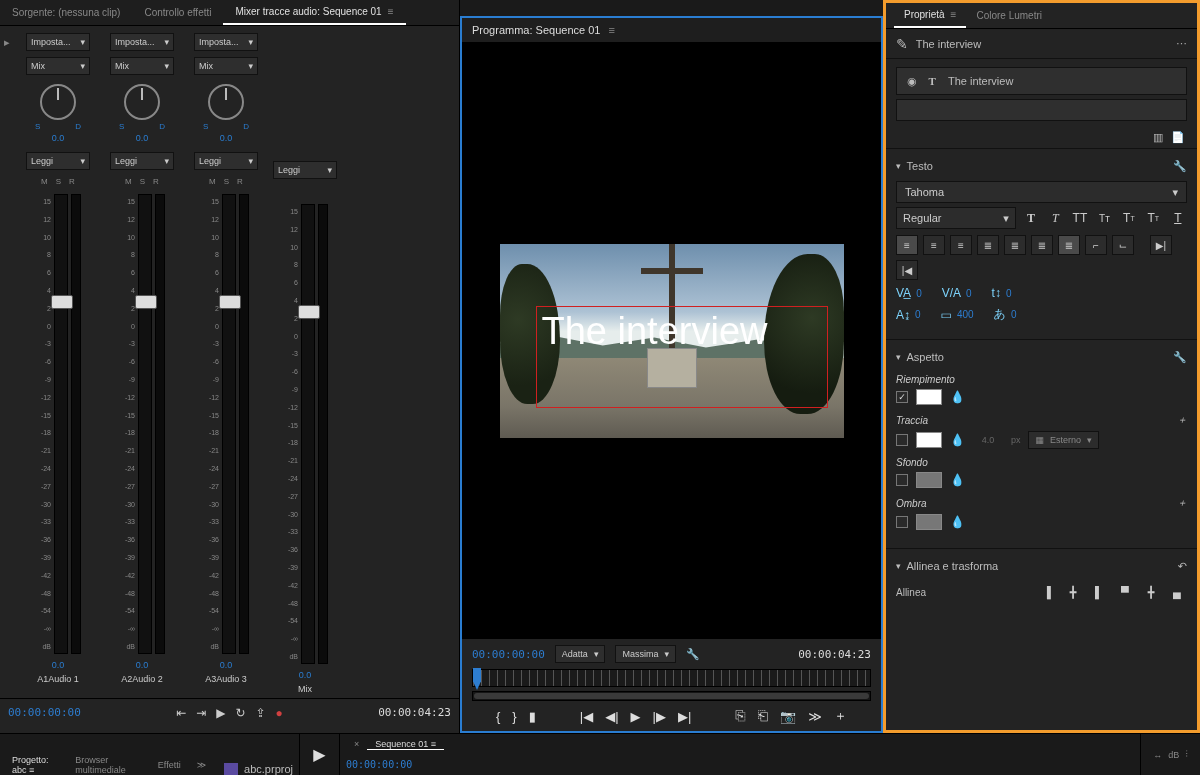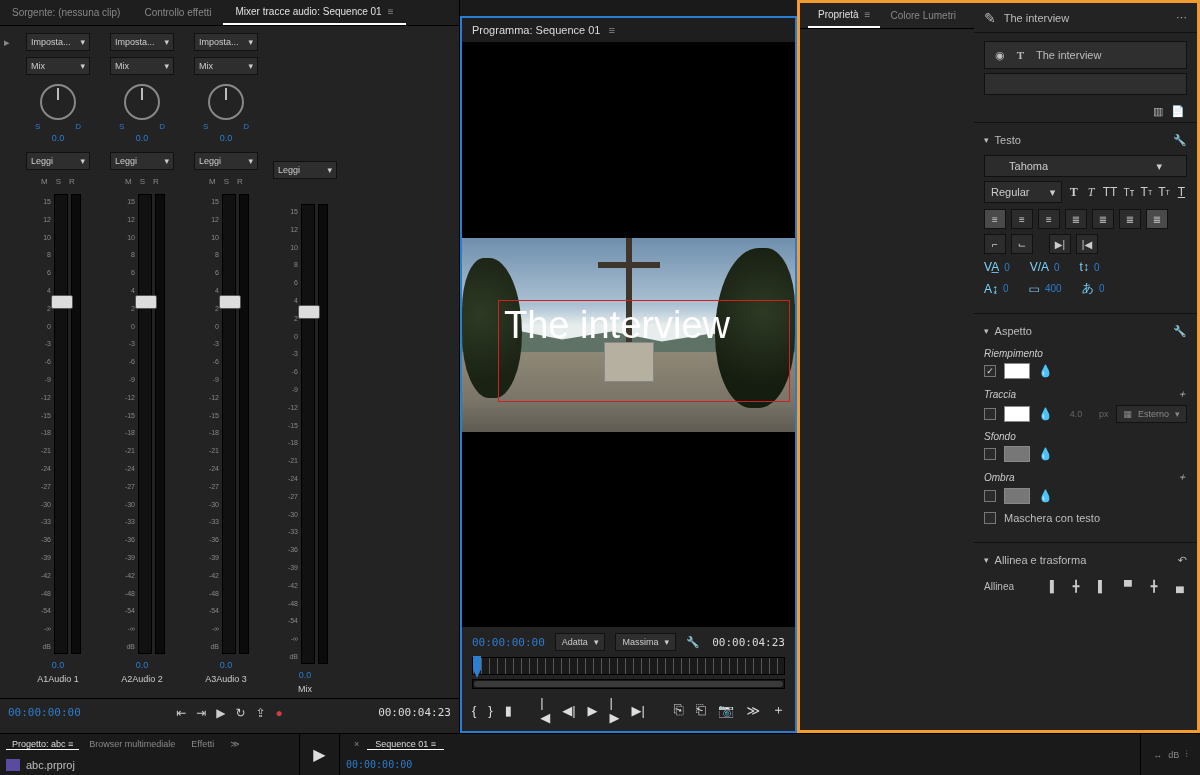--- a/index.html
+++ b/index.html
@@ -63,40 +63,40 @@
   .pf-row1 .tc-r { color:#ddd; font-family:monospace; margin-left:auto;}
   .mini-dd { height:18px; background:#2e2e2e; border:1px solid #111; color:#ccc; font-size:9px; padding:0 6px; display:flex; align-items:center; gap:6px; cursor:pointer;}
   .ruler { height:18px; background:#1a1a1a; border:1px solid #000; margin-top:6px; position:relative; background-image: repeating-linear-gradient(90deg,#555 0,#555 1px,transparent 1px,transparent 8px);}
   .ruler .playhead { position:absolute; left:0; top:-2px; width:8px; height:22px; background:#2d7dd0; clip-path: polygon(0 0,100% 0,100% 60%,50% 100%,0 60%);}
   .hscroll { height:10px; background:#161616; border:1px solid #000; margin-top:4px; position:relative;}
   .hscroll .thumb { position:absolute; inset:1px; background:#3a3a3a; border-radius:4px;}
   .transport { display:flex; align-items:center; justify-content:center; gap:12px; margin-top:6px; color:#ddd;}
   .transport .btn, .transport .grp { cursor:pointer; font-size:13px; display:flex; align-items:center;}
 
   
-  .props-panel { width: 403px; background:#232323; border:3px solid #f39c2d; display:flex; flex-direction:row; overflow:hidden;}
+  .props-panel { width: 317px; background:#232323; border:3px solid #f39c2d; display:flex; flex-direction:column; overflow:hidden;}
   .props-tabs { height:26px; display:flex; align-items:center; padding:0 8px; border-bottom:1px solid #000;}
   .props-tabs .ptab { padding:0 10px; height:100%; display:flex; align-items:center; color:#888; cursor:pointer; font-size:10px;}
   .props-tabs .ptab.active { color:#e0e0e0; border-bottom:2px solid #fff;}
   .props-body { flex:1; overflow:auto; }
 
   .prop-header { height:30px; display:flex; align-items:center; padding:0 10px; gap:8px; border-bottom:1px solid #111;}
   .prop-header .icon { font-size:14px;}
   .prop-header .more { margin-left:auto; color:#aaa; cursor:pointer;}
 
   .layer-row { margin:8px 10px 4px; background:#2f2f2f; height:28px; display:flex; align-items:center; padding:0 10px; gap:12px; border:1px solid #111;}
   .layer-row2 { margin:0 10px 6px; background:#2f2f2f; height:22px; border:1px solid #111;}
   .layer-icons { display:flex; justify-content:flex-end; gap:8px; padding:4px 12px; color:#bbb;}
 
   .section { border-top:1px solid #111; padding:6px 10px 10px;}
   .section-head { display:flex; align-items:center; gap:6px; height:22px; cursor:pointer;}
   .section-head .chev { font-size:9px;}
   .section-head .tool { margin-left:auto; color:#aaa;}
 
-  .font-dd { width:100%; height:22px; background:#2c2c2c; border:1px solid #111; color:#ccc; display:flex; align-items:center; justify-content:space-between; padding:0 24px; margin:4px 0; cursor:pointer;}
+  .font-dd { width:100%; height:22px; background:#2c2c2c; border:1px solid #111; color:#ccc; display:flex; align-items:center; justify-content:space-between; padding:0 8px; margin:4px 0; cursor:pointer;}
   .style-row { display:flex; gap:6px; align-items:center; margin:4px 0;}
   .style-dd { width:140px; height:22px; background:#2c2c2c; border:1px solid #111; color:#ccc; display:flex; align-items:center; justify-content:space-between; padding:0 6px; cursor:pointer;}
   .tbtn { width:22px; height:22px; display:flex; align-items:center; justify-content:center; color:#ccc; cursor:pointer; font-size:12px;}
 
   .slider-row { display:flex; align-items:center; gap:8px; margin:6px 0;}
   .slider-row .lbl { flex:0 0 90px; font-size:10px; color:#bbb;}
   .slider { flex:1; height:4px; background:#444; position:relative;}
   .slider .sthumb { position:absolute; top:-4px; width:10px; height:12px; background:#ddd; border-radius:2px; cursor:pointer;}
   .slider-row .val { color:#2d7dd0; width:26px; text-align:right; font-size:10px;}
 
@@ -120,21 +120,21 @@
   .stroke-dd { height:18px; background:#2c2c2c; border:1px solid #111; color:#888; font-size:9px; padding:0 6px; display:flex; align-items:center; gap:6px;}
 
   .align-section .arow { display:flex; align-items:center; gap:6px;}
   .align-section .albl { flex:0 0 50px; font-size:10px;}
   .align-section .reset { margin-left:auto; color:#bbb;}
   .aicons { display:flex; gap:6px;}
   .aicons .ai { width:20px; height:18px; display:flex; align-items:center; justify-content:center; color:#ccc; cursor:pointer; font-size:11px;}
 
   
   .bottom { height: 42px; background:#1a1a1a; border-top:1px solid #000; display:flex;}
-  .proj { width:300px; border-right:1px solid #000; display:flex; flex-direction:column;}
+  .proj { width:300px; border-right:1px solid #000; display:flex; flex-direction:row;align-items:flex-end;}
   .proj-tabs { height:20px; display:flex; align-items:center; gap:4px; padding:0 6px;}
   .proj-tabs .pt { font-size:9px; color:#888; padding:0 6px; cursor:pointer;}
   .proj-tabs .pt.active { color:#ddd; border-bottom:1px solid #fff;}
   .proj-body { flex:1; display:flex; align-items:center; gap:6px; padding:0 6px;}
   .pricon { width:14px; height:12px; background:#5a4aa0; }
   .play-col { width:40px; display:flex; align-items:center; justify-content:center; color:#ddd; font-size:16px; border-right:1px solid #000;}
   .tl { flex:1; display:flex; flex-direction:column;}
   .tl-tabs { height:20px; display:flex; align-items:center; padding:0 6px;}
   .tl-tabs .tt { font-size:9px; color:#888; padding:0 8px;}
   .tl-tabs .tt.active { color:#ddd; border-bottom:1px solid #fff;}
@@ -621,24 +621,20 @@
           <div class="sub-label" style="display:flex;align-items:center;">
             <span>Ombra</span>
             <span class="plus">＋</span>
           </div>
           <div class="fill-row">
             <div class="chk"></div>
             <div class="swatch" style="background:#777"></div>
             <span class="eyedrop">💧</span>
           </div>
 
-          <div class="fill-row" style="margin-top:6px;">
-            <div class="chk"></div>
-            <span>Maschera con testo</span>
-          </div>
         </div>
 
         <div class="section align-section">
           <div class="section-head">
             <span class="chev">▾</span>
             <span>Allinea e trasforma</span>
             <span class="reset">↶</span>
           </div>
           <div class="arow" style="margin-top:6px;">
             <span class="albl">Allinea</span>

